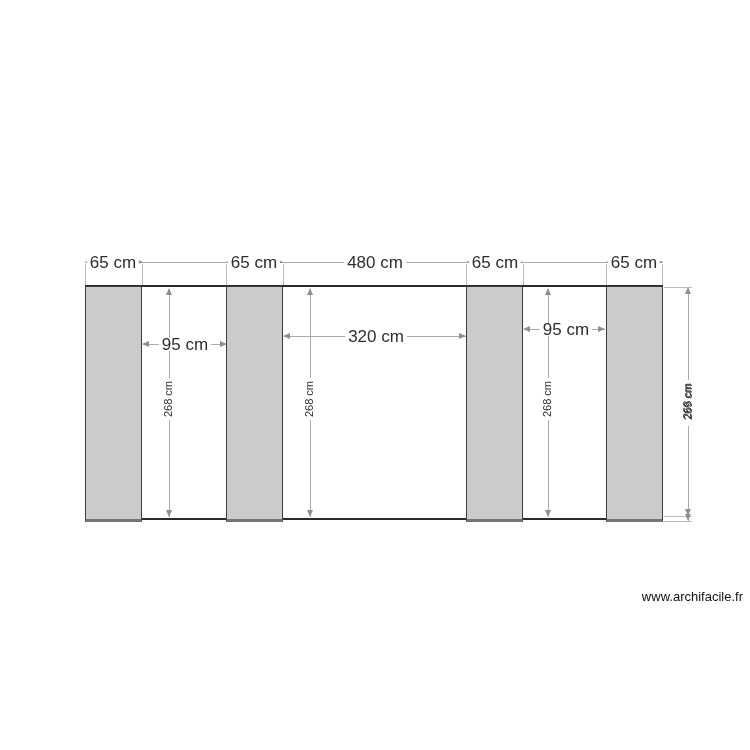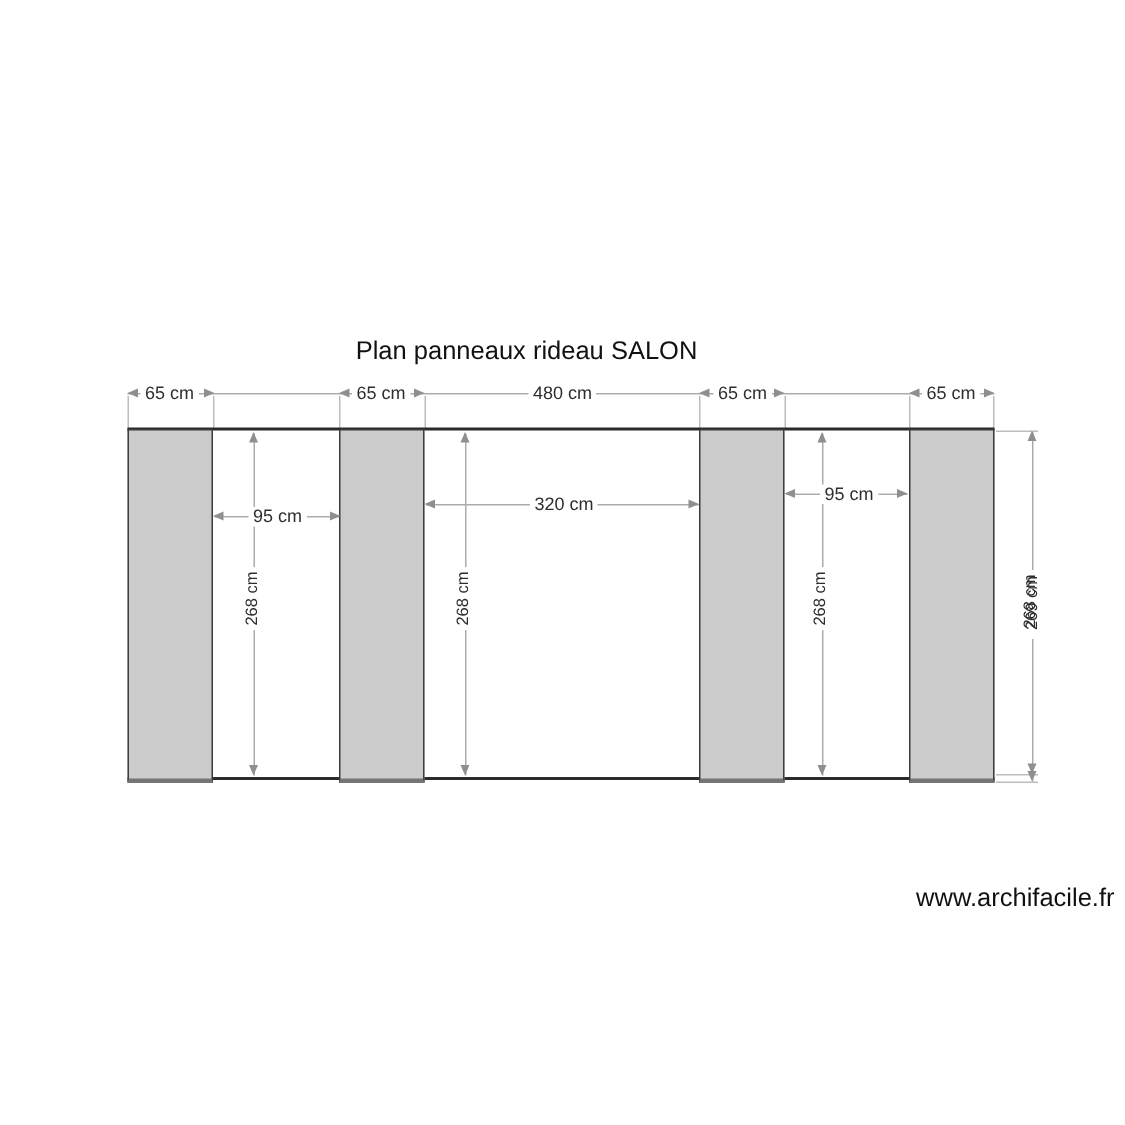--- a/index.html
+++ b/index.html
@@ -15,44 +15,43 @@
   .vline{position:absolute;width:1px;background:#ababab;}
   .ext{position:absolute;width:1px;background:#bdbdbd;}
   .exth{position:absolute;height:1px;background:#bdbdbd;}
   .wall{position:absolute;height:2px;background:#2b2b2b;}
   .panel{
     position:absolute;top:286px;height:236px;width:57px;box-sizing:border-box;
     background:#cbcbcb;border:1.5px solid #3c3c3c;border-bottom:3px solid #757575;
   }
   .dlab{
     position:absolute;transform:translateX(-50%);background:#fff;
-    font-size:12px;line-height:13px;color:#2e2e2e;padding:0 3px;white-space:nowrap;
+    font-size:17px;line-height:13px;color:#2e2e2e;padding:0 3px;white-space:nowrap;
   }
   .vlab{
     position:absolute;background:#fff;font-size:11px;line-height:13px;color:#2e2e2e;
     writing-mode:vertical-rl;transform:rotate(180deg);padding:3px 0;white-space:nowrap;
   }
   .vlab2{background:transparent;}
   .patch{position:absolute;background:#fff;}
   .arr{position:absolute;width:0;height:0;}
   .arrL{border-top:3px solid transparent;border-bottom:3px solid transparent;border-right:7px solid #8f8f8f;}
   .arrR{border-top:3px solid transparent;border-bottom:3px solid transparent;border-left:7px solid #8f8f8f;}
   .arrU{border-left:3px solid transparent;border-right:3px solid transparent;border-bottom:7px solid #8f8f8f;}
   .arrD{border-left:3px solid transparent;border-right:3px solid transparent;border-top:7px solid #8f8f8f;}
   .watermark{
     position:absolute;left:743px;top:589px;transform:translateX(-100%);
-    font-size:17px;color:#111;white-space:nowrap;
+    font-size:13px;color:#111;white-space:nowrap;
   }
 </style>
 </head>
 <body>
 
 <div id="canvas">
 
-  <div class="title">Plan panneaux rideau SALON</div>
 
   <div class="hline" style="left:85px;top:262px;width:578px;"></div>
 
   <div class="ext" style="left:85px;top:264px;height:22px;"></div>
   <div class="ext" style="left:142px;top:264px;height:22px;"></div>
   <div class="ext" style="left:226px;top:264px;height:22px;"></div>
   <div class="ext" style="left:283px;top:264px;height:22px;"></div>
   <div class="ext" style="left:466px;top:264px;height:22px;"></div>
   <div class="ext" style="left:523px;top:264px;height:22px;"></div>
   <div class="ext" style="left:606px;top:264px;height:22px;"></div>

